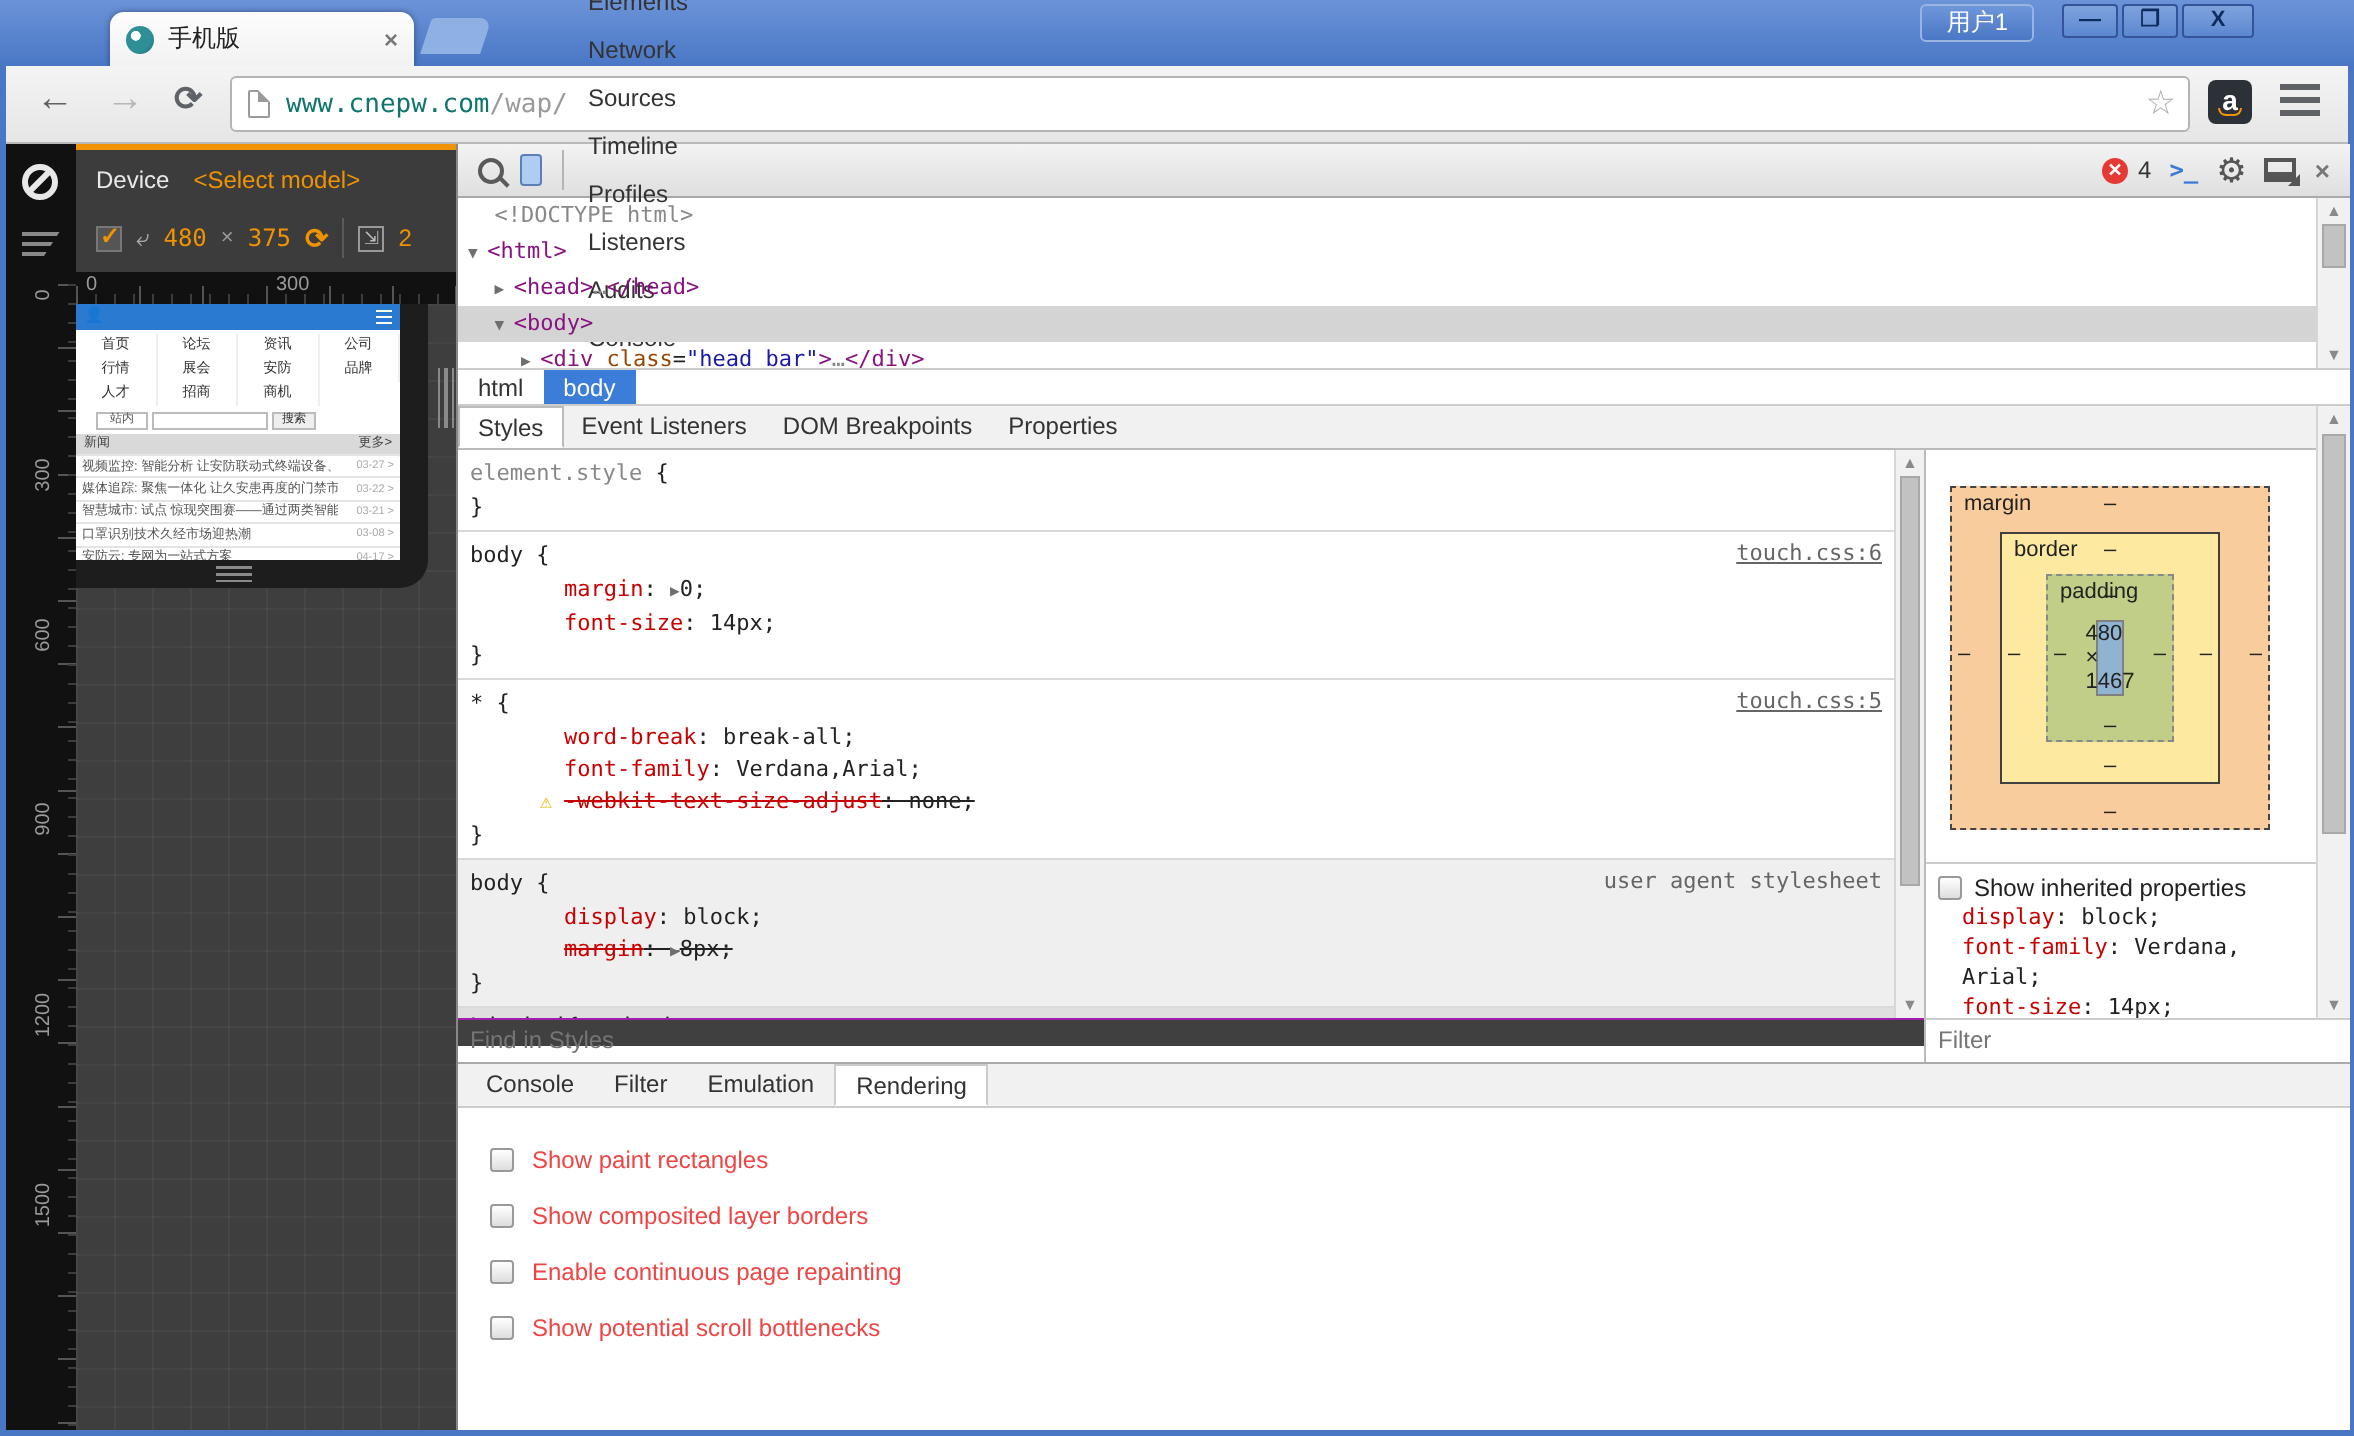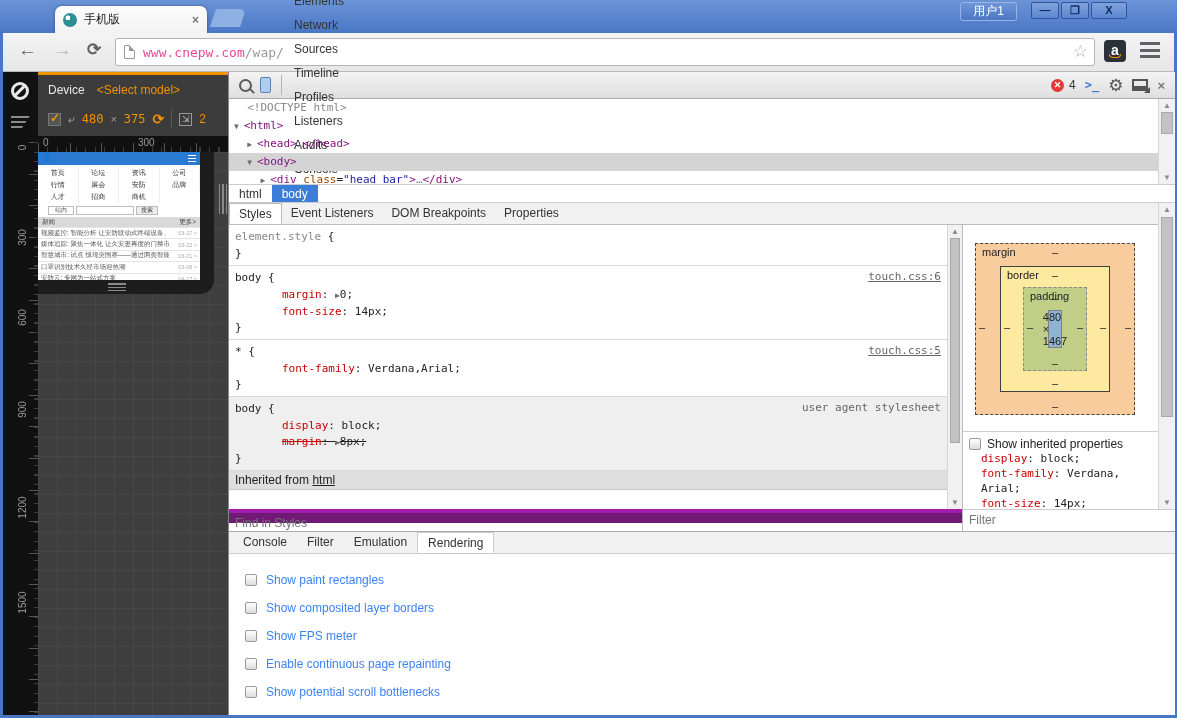--- a/index.html
+++ b/index.html
@@ -34,21 +34,21 @@
   .navbtn { position:absolute; top:6px; font-size:19px; font-weight:bold; color:#5f6368; }
   #back-btn { left:15px; }
   #fwd-btn { left:50px; color:#b6b6b6; }
   #reload-btn { left:84px; font-size:17px; }
   #omnibox { position:absolute; left:112px; top:5px; width:980px; height:28px; background:#fff;
     border:1px solid #b4b4b4; border-radius:3px; display:flex; align-items:center; padding:0 8px; gap:8px; }
   .doc-icon { width:11px; height:14px; border:1px solid #9a9a9a; border-radius:1px; position:relative; background:#fff; }
   .doc-icon:after { content:""; position:absolute; right:-1px; top:-1px; border:3px solid #fff;
     border-left-color:#9a9a9a; border-bottom-color:#9a9a9a; }
   .url { font-family:"DejaVu Sans Mono", monospace; font-size:13px; }
-  .url .host { color:#ec4899; } .url .path { color:#9a9a9a; }
+  .url .host { color:#0f766e; } .url .path { color:#9a9a9a; }
   #star-icon { position:absolute; right:86px; top:8px; color:#b0b0b0; font-size:17px; }
   #amazon-icon { position:absolute; right:48px; top:7px; width:22px; height:22px; background:#2c3137; border-radius:4px;
     color:#fff; text-align:center; font-size:14px; font-weight:bold; line-height:20px; }
   #amazon-icon i { display:block; width:12px; height:4px; border:1px solid #f59300; border-top:none; border-radius:0 0 8px 8px; margin:-6px auto 0; }
   #menu-icon { position:absolute; right:14px; top:9px; width:20px; height:16px;
     background:repeating-linear-gradient(#5f6368 0 3px, transparent 3px 6.5px); }
 
   
   #content { position:absolute; left:3px; top:72px; width:1171px; height:643px; background:#fff; }
 
@@ -166,21 +166,21 @@
   .close-brace { padding-left:6px; line-height:16px; }
   .inherit-head { background:#dfdfdf; border-bottom:1px solid #c5c5c5; padding:2px 6px; font-family:"Liberation Sans",sans-serif; font-size:12px; color:#222; }
   .inherit-head a { color:#222; text-decoration:underline; }
   #styles-icons { position:absolute; right:16px; top:157px; display:flex; gap:12px; align-items:center; }
   .plus-icon { color:#555; font-size:14px; font-weight:bold; }
   .pin-icon { width:4px; height:10px; background:#555; position:relative; }
   .pin-icon:after { content:""; position:absolute; left:-3px; top:0; width:10px; height:3px; background:#555; }
   .pin-icon:before { content:""; position:absolute; left:-3px; bottom:-1px; width:10px; height:2px; background:#555; }
   .diamond-icon { width:9px; height:9px; background:#777; transform:rotate(45deg); border:2px solid #bbb; outline:1px solid #777; }
   #styles-scroll { position:absolute; left:718px; top:153px; width:15px; height:284px; background:#f1f1f1; border-left:1px solid #d6d6d6; }
-  #find-styles { position:absolute; left:0; top:437px; width:733px; height:14px; border-top:4px solid #a21caf; background:#701a75; }
+  #find-styles { position:absolute; left:0; top:437px; width:733px; height:14px; border-top:1px solid #a21caf; background:#404040; }
   #find-styles input, #filter-row input { border:none; outline:none; width:95%; height:20px; padding:0 6px; font-size:12px; color:#999; background:transparent; font-family:"Liberation Sans",sans-serif; }
 
   
   #sidebar { position:absolute; left:733px; top:153px; width:196px; height:284px; border-left:1px solid #bbb; background:#fff; overflow:hidden; }
   #metrics { position:absolute; left:12px; top:18px; width:160px; height:172px; }
   .mbox { position:absolute; font-size:11px; color:#222; }
   .mbox .lbl { position:absolute; left:6px; top:2px; }
   .dash-t { position:absolute; top:2px; left:50%; margin-left:-3px; }
   .dash-b { position:absolute; bottom:2px; left:50%; margin-left:-3px; }
   .dash-l { position:absolute; left:3px; top:50%; margin-top:-8px; }
@@ -197,21 +197,21 @@
   #sidebar-scroll { position:absolute; left:929px; top:131px; width:17px; height:306px; background:#f1f1f1; border-left:1px solid #d6d6d6; }
   #filter-row { position:absolute; left:733px; top:437px; width:213px; height:22px; border-top:1px solid #ccc; border-left:1px solid #bbb; background:#fff; }
 
   
   #drawer { position:absolute; left:0; top:459px; width:946px; height:184px; border-top:1px solid #aaa; background:#fff; }
   #drawer-tabs { height:22px; background:#f1f1f1; border-bottom:1px solid #ccc; display:flex; padding-left:4px; }
   .d-tab { padding:3px 10px; font-size:12px; color:#333; }
   .d-tab.sel { background:#fff; border:1px solid #ccc; border-bottom:1px solid #fff; }
   #drawer-body { padding:12px 16px; }
   .opt-row { display:flex; align-items:center; gap:9px; height:28px; }
-  .opt-row span { font-size:12px; color:#3b82f6; }
+  .opt-row span { font-size:12px; color:#ef4444; }
 </style>
 </head>
 <body>
 
 <div id="win">
 
   <div id="titlebar">
     <div class="tab">
       <span class="favicon"></span>
       <span class="tab-title">手机版</span>
@@ -405,21 +405,23 @@
           </div>
           <div class="prop"><span class="t-red">margin</span><span class="t-plain">: </span><span class="t-arrow">▶</span><span class="t-plain">0;</span></div>
           <div class="prop"><span class="t-red">font-size</span><span class="t-plain">: 14px;</span></div>
           <div class="close-brace">}</div>
         </div>
         <div class="rule">
           <div class="rule-head">
             <span class="code-line" style="padding-left:0"><span class="t-plain">* {</span></span>
             <span class="css-link">touch.css:5</span>
           </div>
+          <div class="prop"><span class="t-red">word-break</span><span class="t-plain">: break-all;</span></div>
           <div class="prop"><span class="t-red">font-family</span><span class="t-plain">: Verdana,Arial;</span></div>
+          <div class="prop" style="padding-left:6px"><span class="t-warn">⚠ </span><span class="t-red t-strike">-webkit-text-size-adjust</span><span class="t-plain t-strike">: none;</span></div>
           <div class="close-brace">}</div>
         </div>
         <div class="rule ua">
           <div class="rule-head">
             <span class="code-line" style="padding-left:0"><span class="t-plain">body {</span></span>
             <span class="ua-label">user agent stylesheet</span>
           </div>
           <div class="prop"><span class="t-red">display</span><span class="t-plain">: block;</span></div>
           <div class="prop"><span class="t-red t-strike">margin</span><span class="t-plain t-strike">: </span><span class="t-arrow t-strike">▶</span><span class="t-plain t-strike">8px;</span></div>
           <div class="close-brace">}</div>
@@ -500,24 +502,20 @@
         <div class="opt-row">
             <span class="chk"></span>
             <span>Show paint rectangles</span>
           </div>
             <div class="opt-row">
             <span class="chk"></span>
             <span>Show composited layer borders</span>
           </div>
             <div class="opt-row">
             <span class="chk"></span>
-            <span>Show FPS meter</span>
-          </div>
-            <div class="opt-row">
-            <span class="chk"></span>
             <span>Enable continuous page repainting</span>
           </div>
             <div class="opt-row">
             <span class="chk"></span>
             <span>Show potential scroll bottlenecks</span>
           </div>
           </div>
       </div>
     </div>
   </div>

